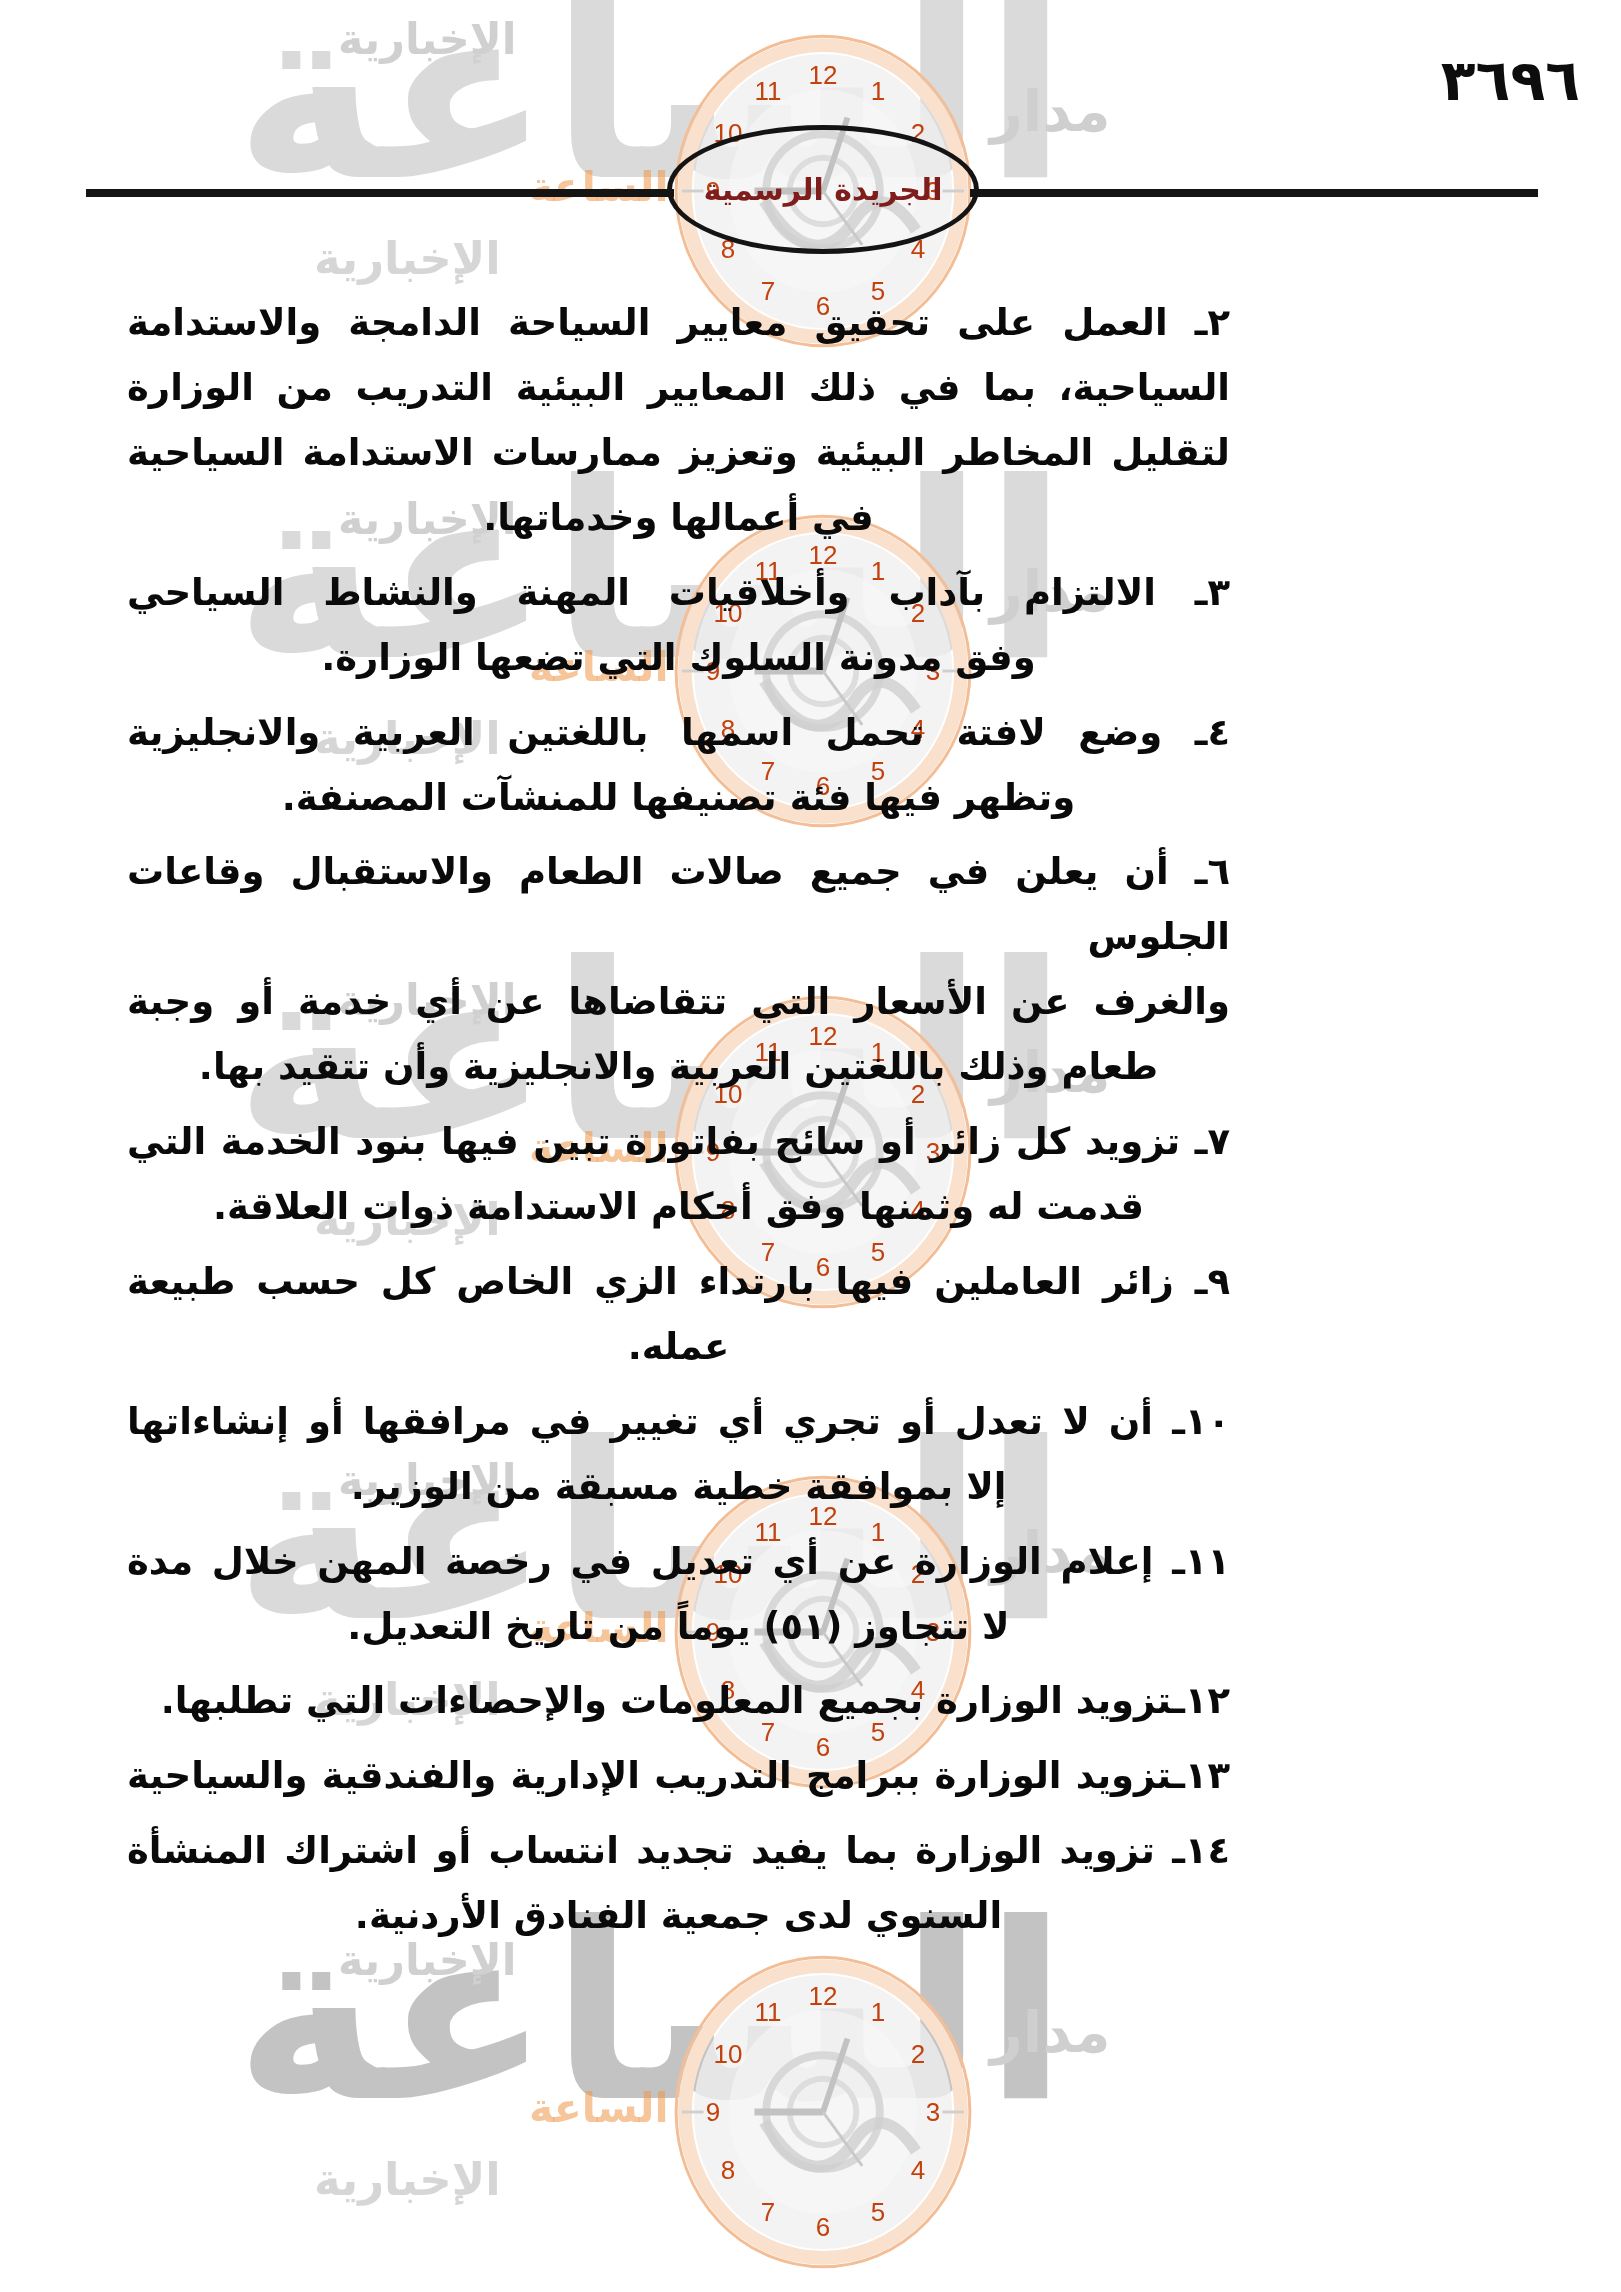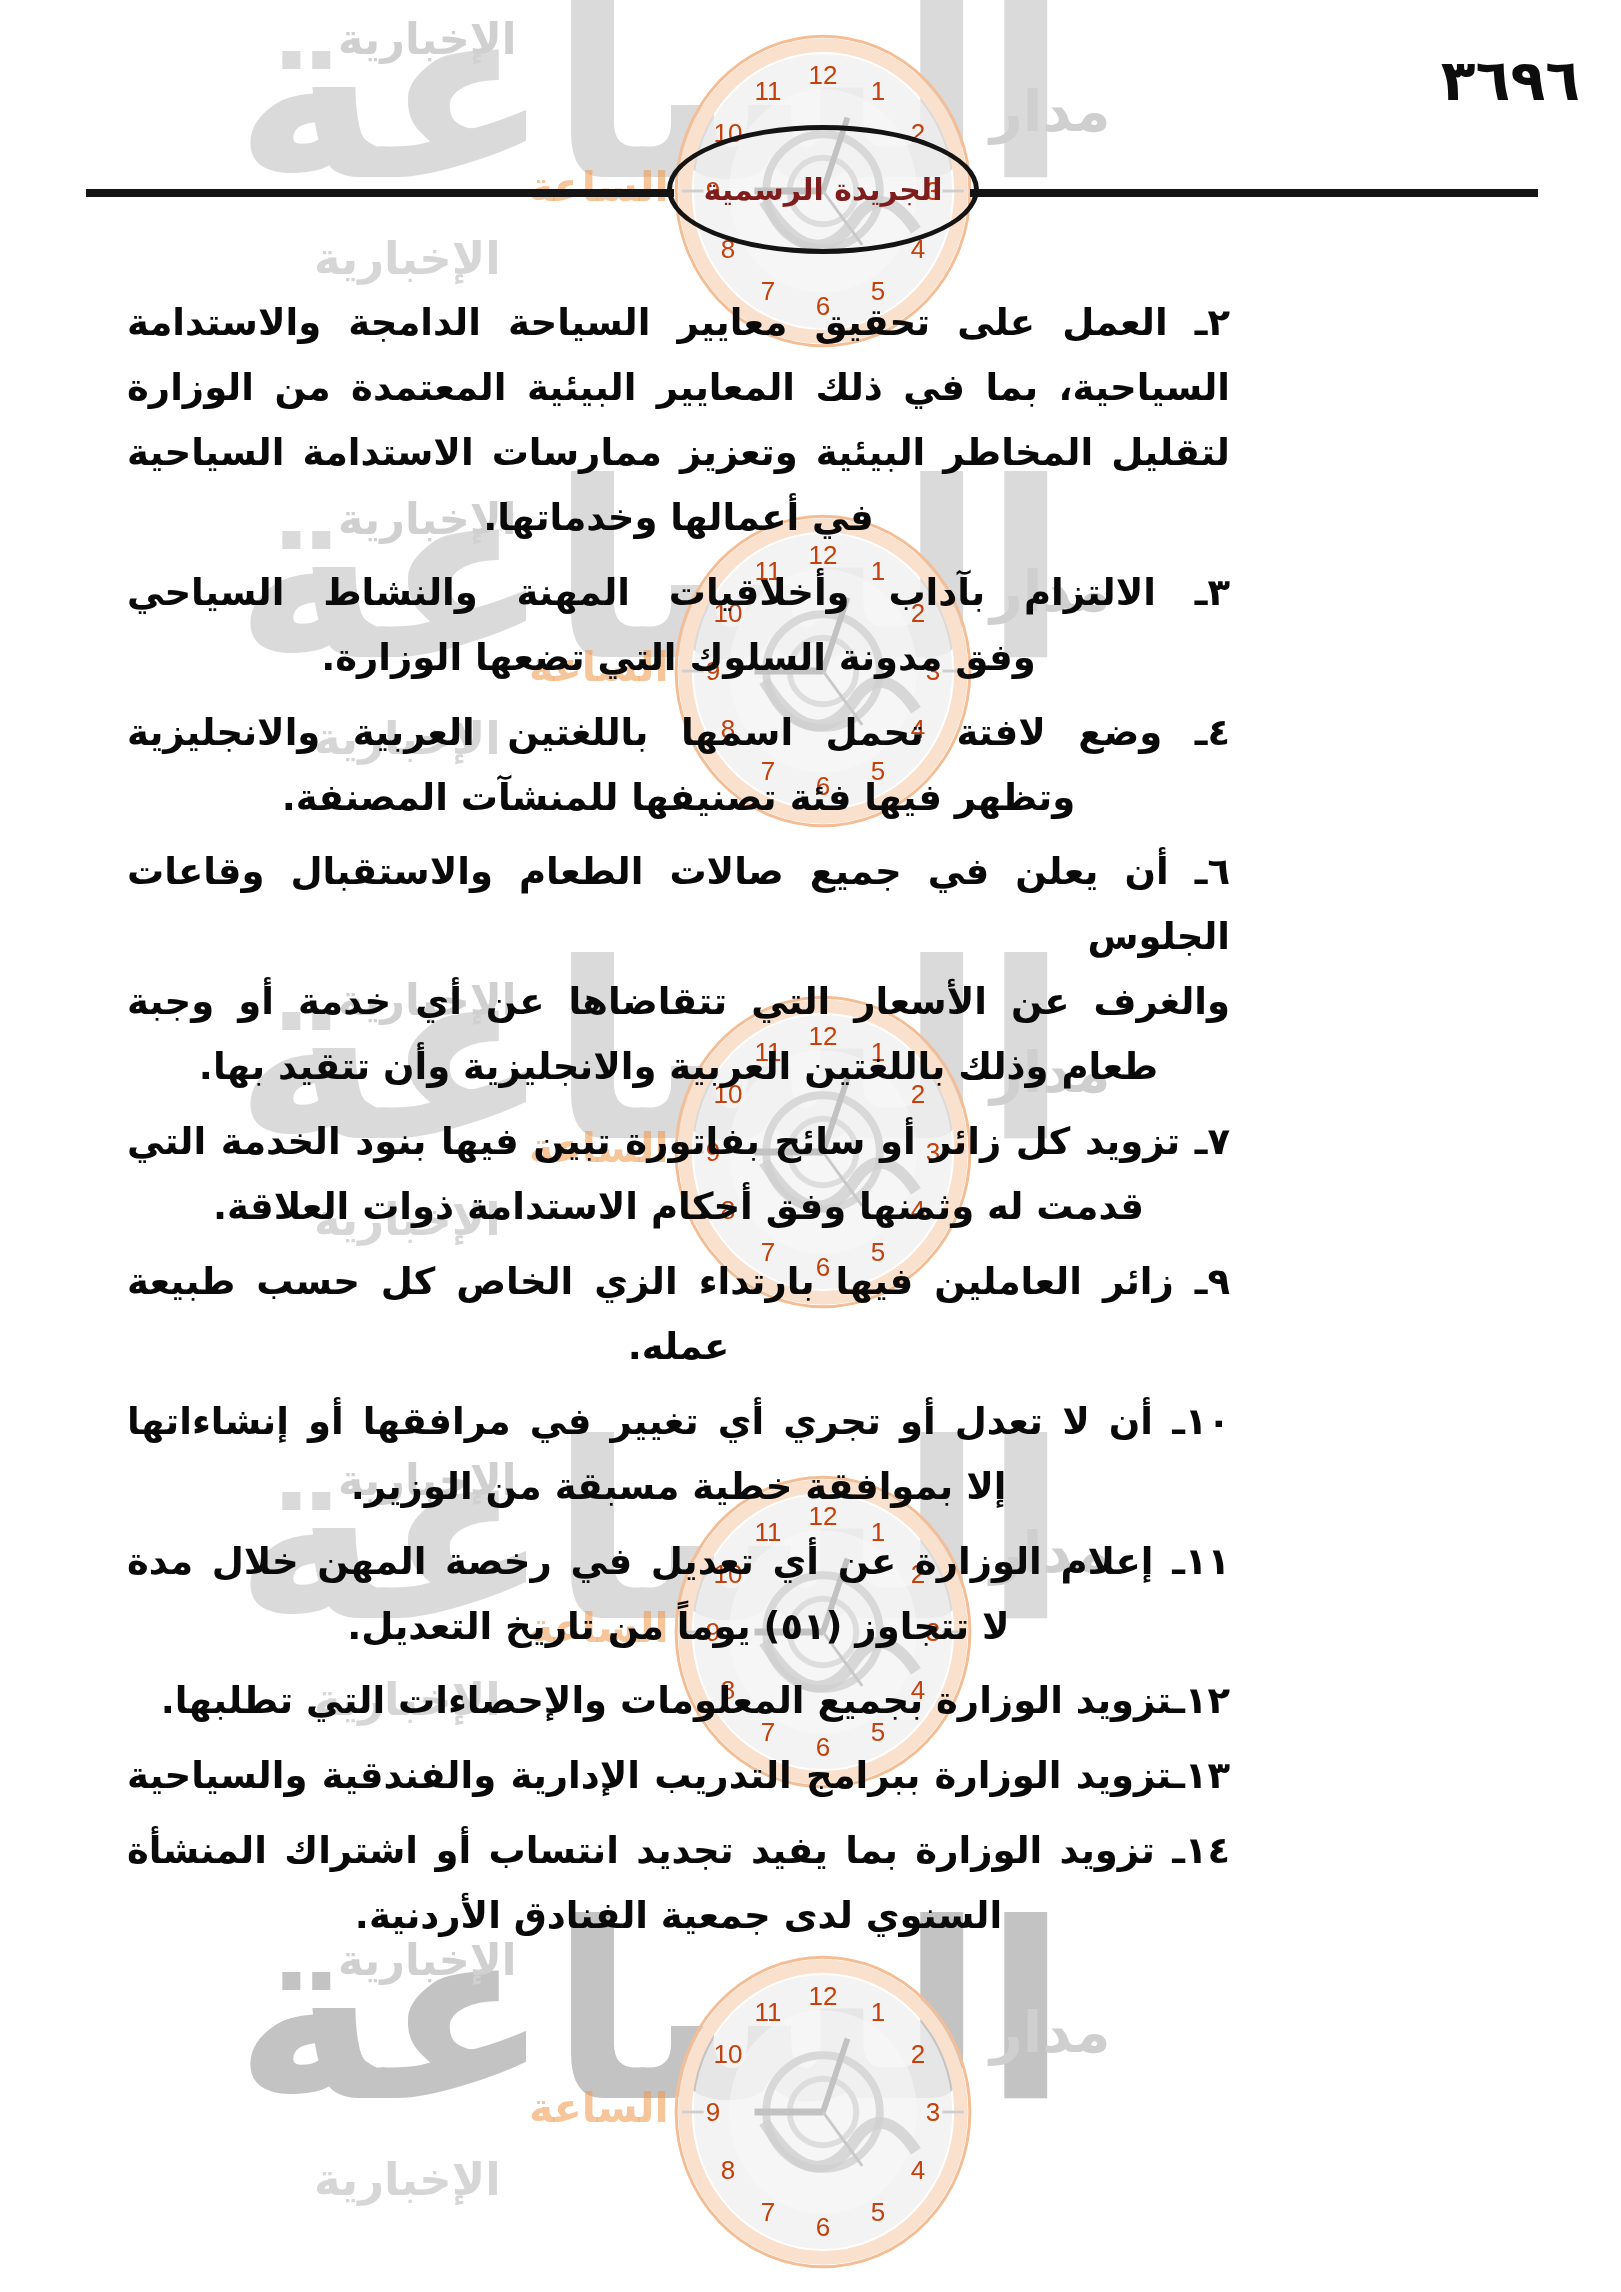--- a/index.html
+++ b/index.html
@@ -252,21 +252,21 @@
   <div class="pagenum">٣٦٩٦</div>
   <div class="rule rule-right"></div>
   <div class="rule rule-left"></div>
   <div class="gazette-ellipse">
     <span class="gazette-title">الجريدة الرسمية</span>
   </div>
 
   <div class="content">
       <p class="item">
         <span class="line line-j">٢ـ العمل على تحقيق معايير السياحة الدامجة والاستدامة</span>
-        <span class="line line-j">السياحية، بما في ذلك المعايير البيئية المعتمدة من الوزارة</span>
+        <span class="line line-j">السياحية، بما في ذلك المعايير البيئية التدريب من الوزارة</span>
         <span class="line line-j">لتقليل المخاطر البيئية وتعزيز ممارسات الاستدامة السياحية</span>
         <span class="line line-c">في أعمالها وخدماتها.</span>
       </p>
       <p class="item">
         <span class="line line-j">٣ـ الالتزام بآداب وأخلاقيات المهنة والنشاط السياحي</span>
         <span class="line line-c">وفق مدونة السلوك التي تضعها الوزارة.</span>
       </p>
       <p class="item">
         <span class="line line-j">٤ـ وضع لافتة تحمل اسمها باللغتين العربية والانجليزية</span>
         <span class="line line-c">وتظهر فيها فئة تصنيفها للمنشآت المصنفة.</span>

